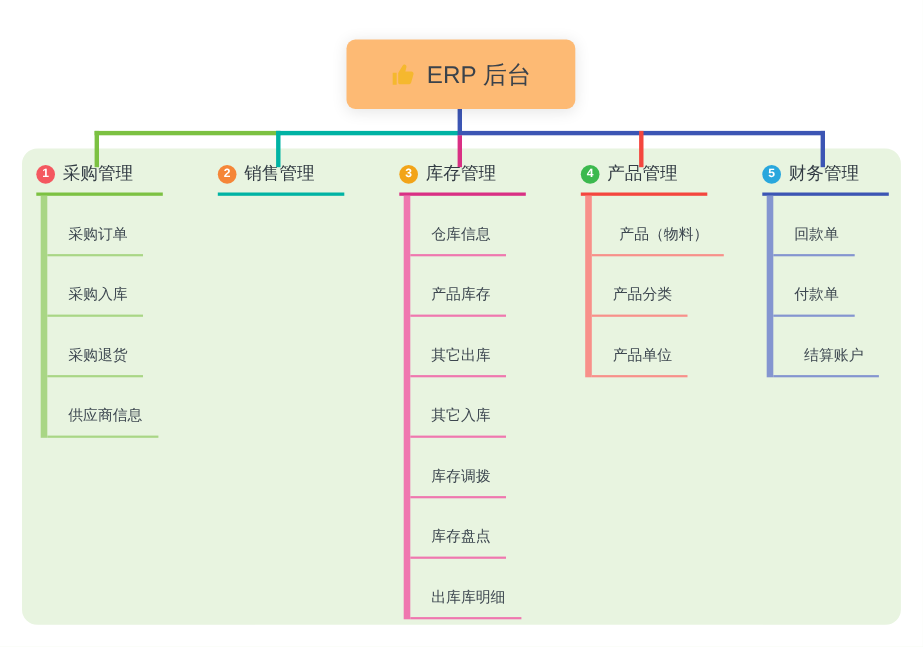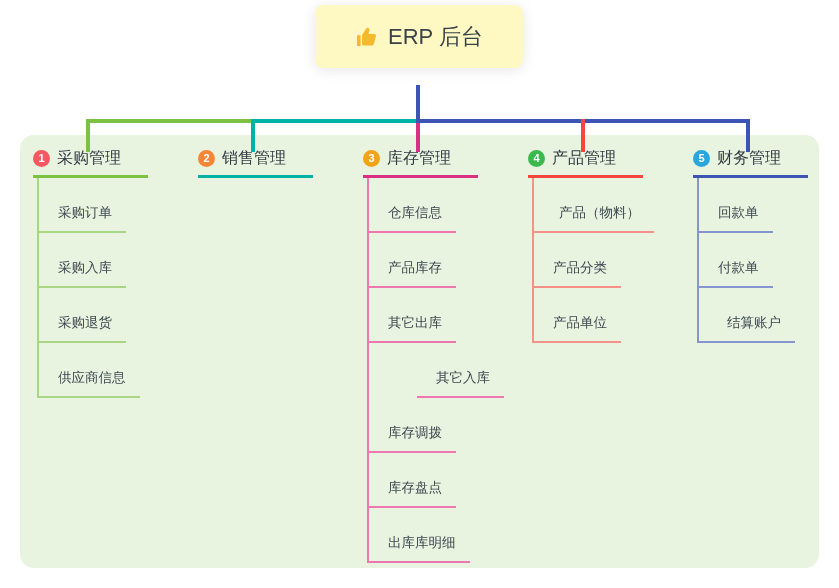--- a/index.html
+++ b/index.html
@@ -7,40 +7,40 @@
     width:839px;height:588px;position:relative;background:#ffffff;
     font-family:"Liberation Sans","DejaVu Sans",sans-serif;
     overflow:hidden;
   }
   .canvas{position:absolute;inset:0;}
   .panel{
     position:absolute;left:20px;top:135px;width:799px;height:433px;
     border-radius:14px;
   }
   .root-card{
-    position:absolute;left:315px;top:5px;width:208px;height:63px;
-    background:#fef9c3;border-radius:8px;
+    position:absolute;left:315px;top:36px;width:208px;height:63px;
+    background:#fdba74;border-radius:8px;
     box-shadow:0 2px 14px rgba(0,0,0,0.10);
     display:flex;align-items:center;justify-content:center;gap:9px;
     font-size:22px;color:#3a424b;z-index:5;cursor:default;
   }
   .root-card svg{width:24px;height:24px;flex:0 0 auto;}
   .line{position:absolute;z-index:3;}
   .branch{position:absolute;top:148px;z-index:4;}
   .branch-header{
     width:115px;display:flex;align-items:center;gap:7px;
     padding-bottom:6px;border-bottom:3px solid #000;
     font-size:16px;font-weight:500;color:#333c44;white-space:nowrap;
   }
   .badge{
     width:17px;height:17px;border-radius:50%;flex:0 0 auto;
     display:flex;align-items:center;justify-content:center;
     color:#fff;font-size:11px;font-weight:bold;line-height:1;
   }
-  .children{margin-left:4px;border-left:2px solid #f97316;}
+  .children{margin-left:4px;border-left:6px solid #f97316;}
   .child{
     width:max-content;
     padding:26px 14px 9px 19px;
     border-bottom:2px solid #ccc;
     font-size:13.5px;color:#3d4750;white-space:nowrap;
   }
 </style>
 </head>
 <body style="background: rgb(255, 255, 255);">
 
@@ -90,21 +90,21 @@
 
   <div class="branch" style="left: 363px; top: 148px;">
     <div class="branch-header" style="border-bottom-color: rgb(217, 48, 132);">
       <span class="badge" style="background: rgb(242, 164, 24);">3</span>
       <span>库存管理</span>
     </div>
     <div class="children" style="border-left-color: rgb(239, 119, 175);">
           <div class="child" style="border-bottom-color: rgb(239, 119, 175);">仓库信息</div>
           <div class="child" style="border-bottom-color: rgb(239, 119, 175);">产品库存</div>
           <div class="child" style="border-bottom-color: rgb(239, 119, 175);">其它出库</div>
-          <div class="child" style="border-bottom-color: rgb(239, 119, 175); margin-left: 48px;">其它入库</div>
+          <div class="child" style="border-bottom-color: rgb(239, 119, 175);">其它入库</div>
           <div class="child" style="border-bottom-color: rgb(239, 119, 175);">库存调拨</div>
           <div class="child" style="border-bottom-color: rgb(239, 119, 175);">库存盘点</div>
           <div class="child" style="border-bottom-color: rgb(239, 119, 175);">出库库明细</div>
         </div>
   </div>
 
   <div class="branch" style="left: 528px; top: 148px;">
     <div class="branch-header" style="border-bottom-color: rgb(244, 70, 62);">
       <span class="badge" style="background: rgb(60, 185, 78);">4</span>
       <span>产品管理</span>

